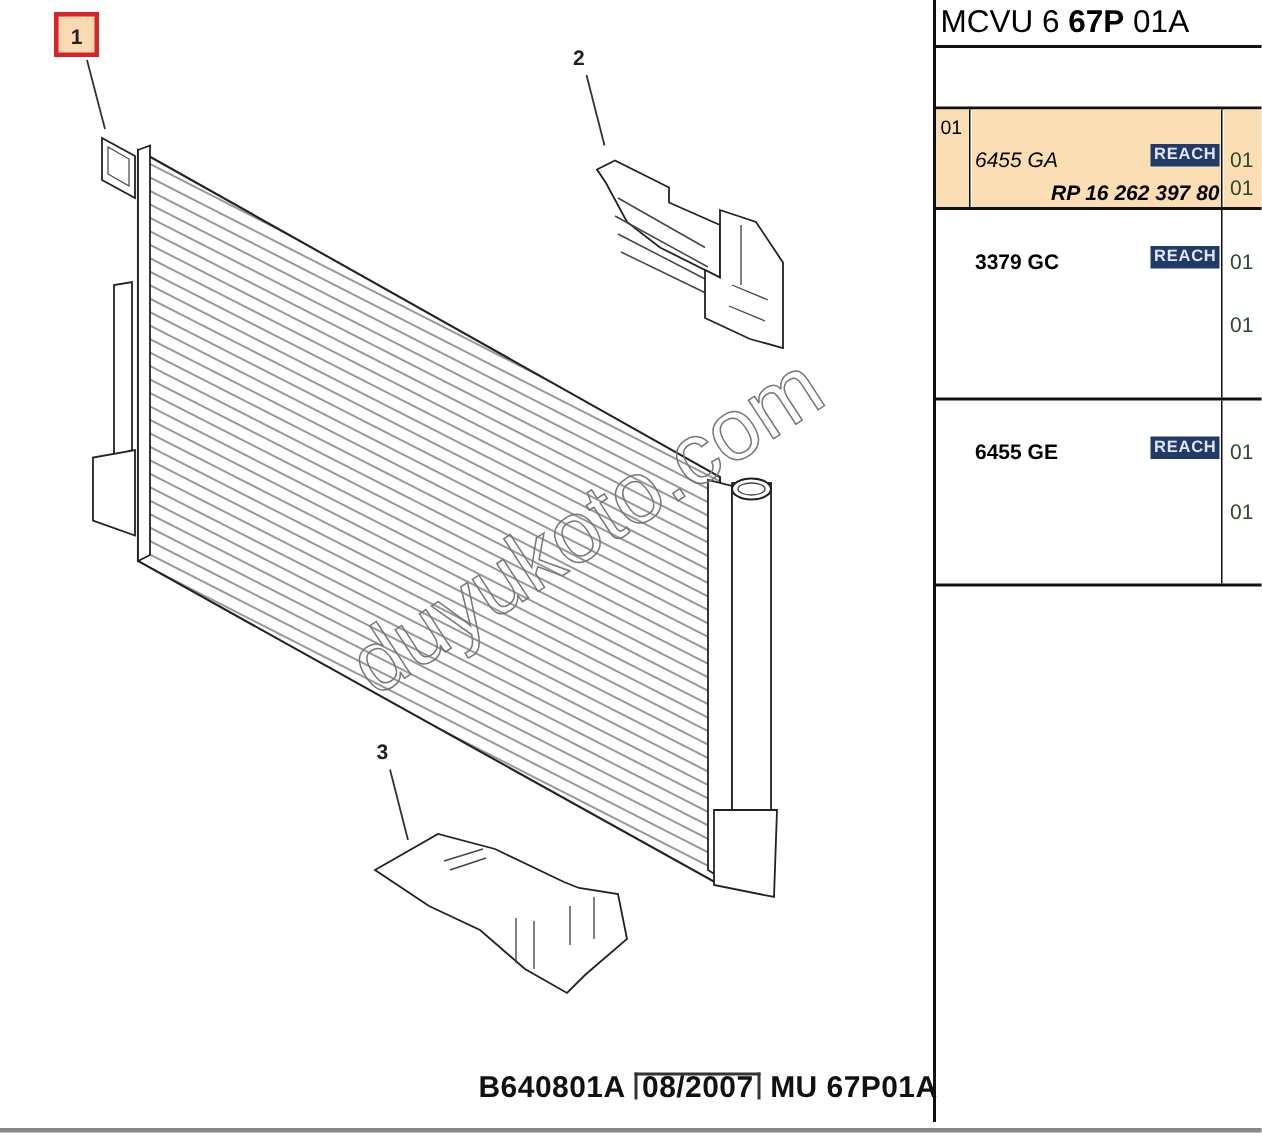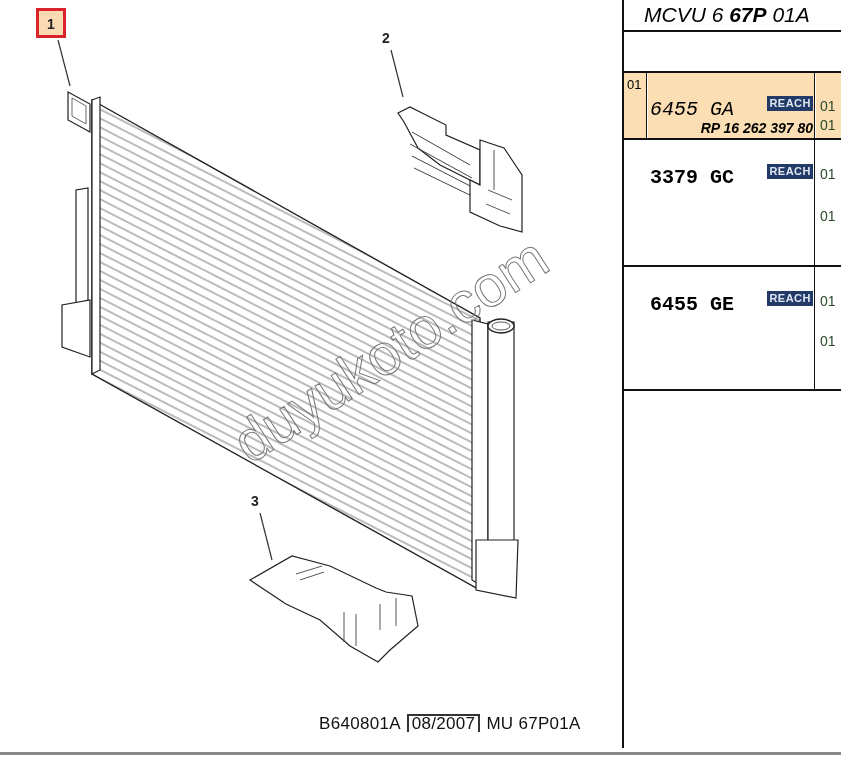--- a/index.html
+++ b/index.html
@@ -3,34 +3,34 @@
 <meta charset="utf-8">
 <style>
   html,body{margin:0;padding:0;background:#fff;}
   body{width:841px;height:758px;position:relative;overflow:hidden;font-family:"Liberation Sans",sans-serif;color:#000;}
   #diagram{position:absolute;left:0;top:0;width:622px;height:748px;}
   #diagram svg{position:absolute;left:0;top:0;}
   .callout{position:absolute;font-weight:bold;font-size:14px;color:#222;}
   #callout-1{left:36px;top:8px;width:30px;height:30px;background:#fbd9b3;border:3px solid #d9232a;box-sizing:border-box;text-align:center;line-height:26px;}
   #callout-2{left:382px;top:30px;}
   #callout-3{left:251px;top:493px;}
-  #footer-ref{position:absolute;left:319px;top:714px;font-weight:normal;font-size:17px;letter-spacing:0.3px;white-space:nowrap;color:#111;}
+  #footer-ref{position:absolute;left:319px;top:714px;font-weight:bold;font-size:20px;letter-spacing:0.3px;white-space:nowrap;color:#111;}
   #footer-ref .date{display:inline-block;border-top:2px solid #333;border-left:2px solid #333;border-right:2px solid #333;padding:0 3px;margin:0 6px;line-height:16px;}
   #vdivider{position:absolute;left:622px;top:0;width:2px;height:748px;background:#111;}
   #hdivider{position:absolute;left:0;top:752px;width:841px;height:3px;background:#888;}
   #panel{position:absolute;left:624px;top:0;width:217px;}
-  #panel-title{height:30px;border-bottom:2px solid #111;font-size:21px;line-height:30px;padding-left:20px;white-space:nowrap;font-style:italic;}
+  #panel-title{height:30px;border-bottom:2px solid #111;font-size:21px;line-height:30px;padding-left:3px;white-space:nowrap;}
   #panel-title b{font-weight:bold;}
   #panel-blank{height:39px;border-bottom:2px solid #111;}
   .row{position:relative;border-bottom:2px solid #111;}
   .row .idx{position:absolute;left:0;top:0;width:23px;height:100%;border-right:1px solid #111;font-size:13px;padding:4px 0 0 3px;box-sizing:border-box;}
   .row .desc{position:absolute;left:24px;top:0;width:167px;height:100%;border-right:1px solid #111;box-sizing:border-box;}
   .row .qty{position:absolute;left:192px;top:0;width:25px;height:100%;}
   .row.hl .idx,.row.hl .desc,.row.hl .qty{background:#fbdeb4;}
-  .ref{position:absolute;left:2px;font-size:20px;white-space:nowrap;font-family:Liberation Mono, monospace;}
+  .ref{position:absolute;left:2px;font-size:14px;white-space:nowrap;}
   .ref.italic{font-style:italic;}
   .ref.bold{font-weight:bold;}
   .reach{position:absolute;right:1px;background:#223a68;color:#dfe6f2;font-size:11px;font-weight:bold;padding:1px 2px;letter-spacing:0.5px;line-height:13px;}
   .rp{position:absolute;right:1px;font-style:italic;font-weight:bold;font-size:14px;white-space:nowrap;}
   .q{position:absolute;left:4px;font-size:14px;color:#2a4a2a;}
 </style>
 </head>
 <body>
 
 <div id="diagram">

